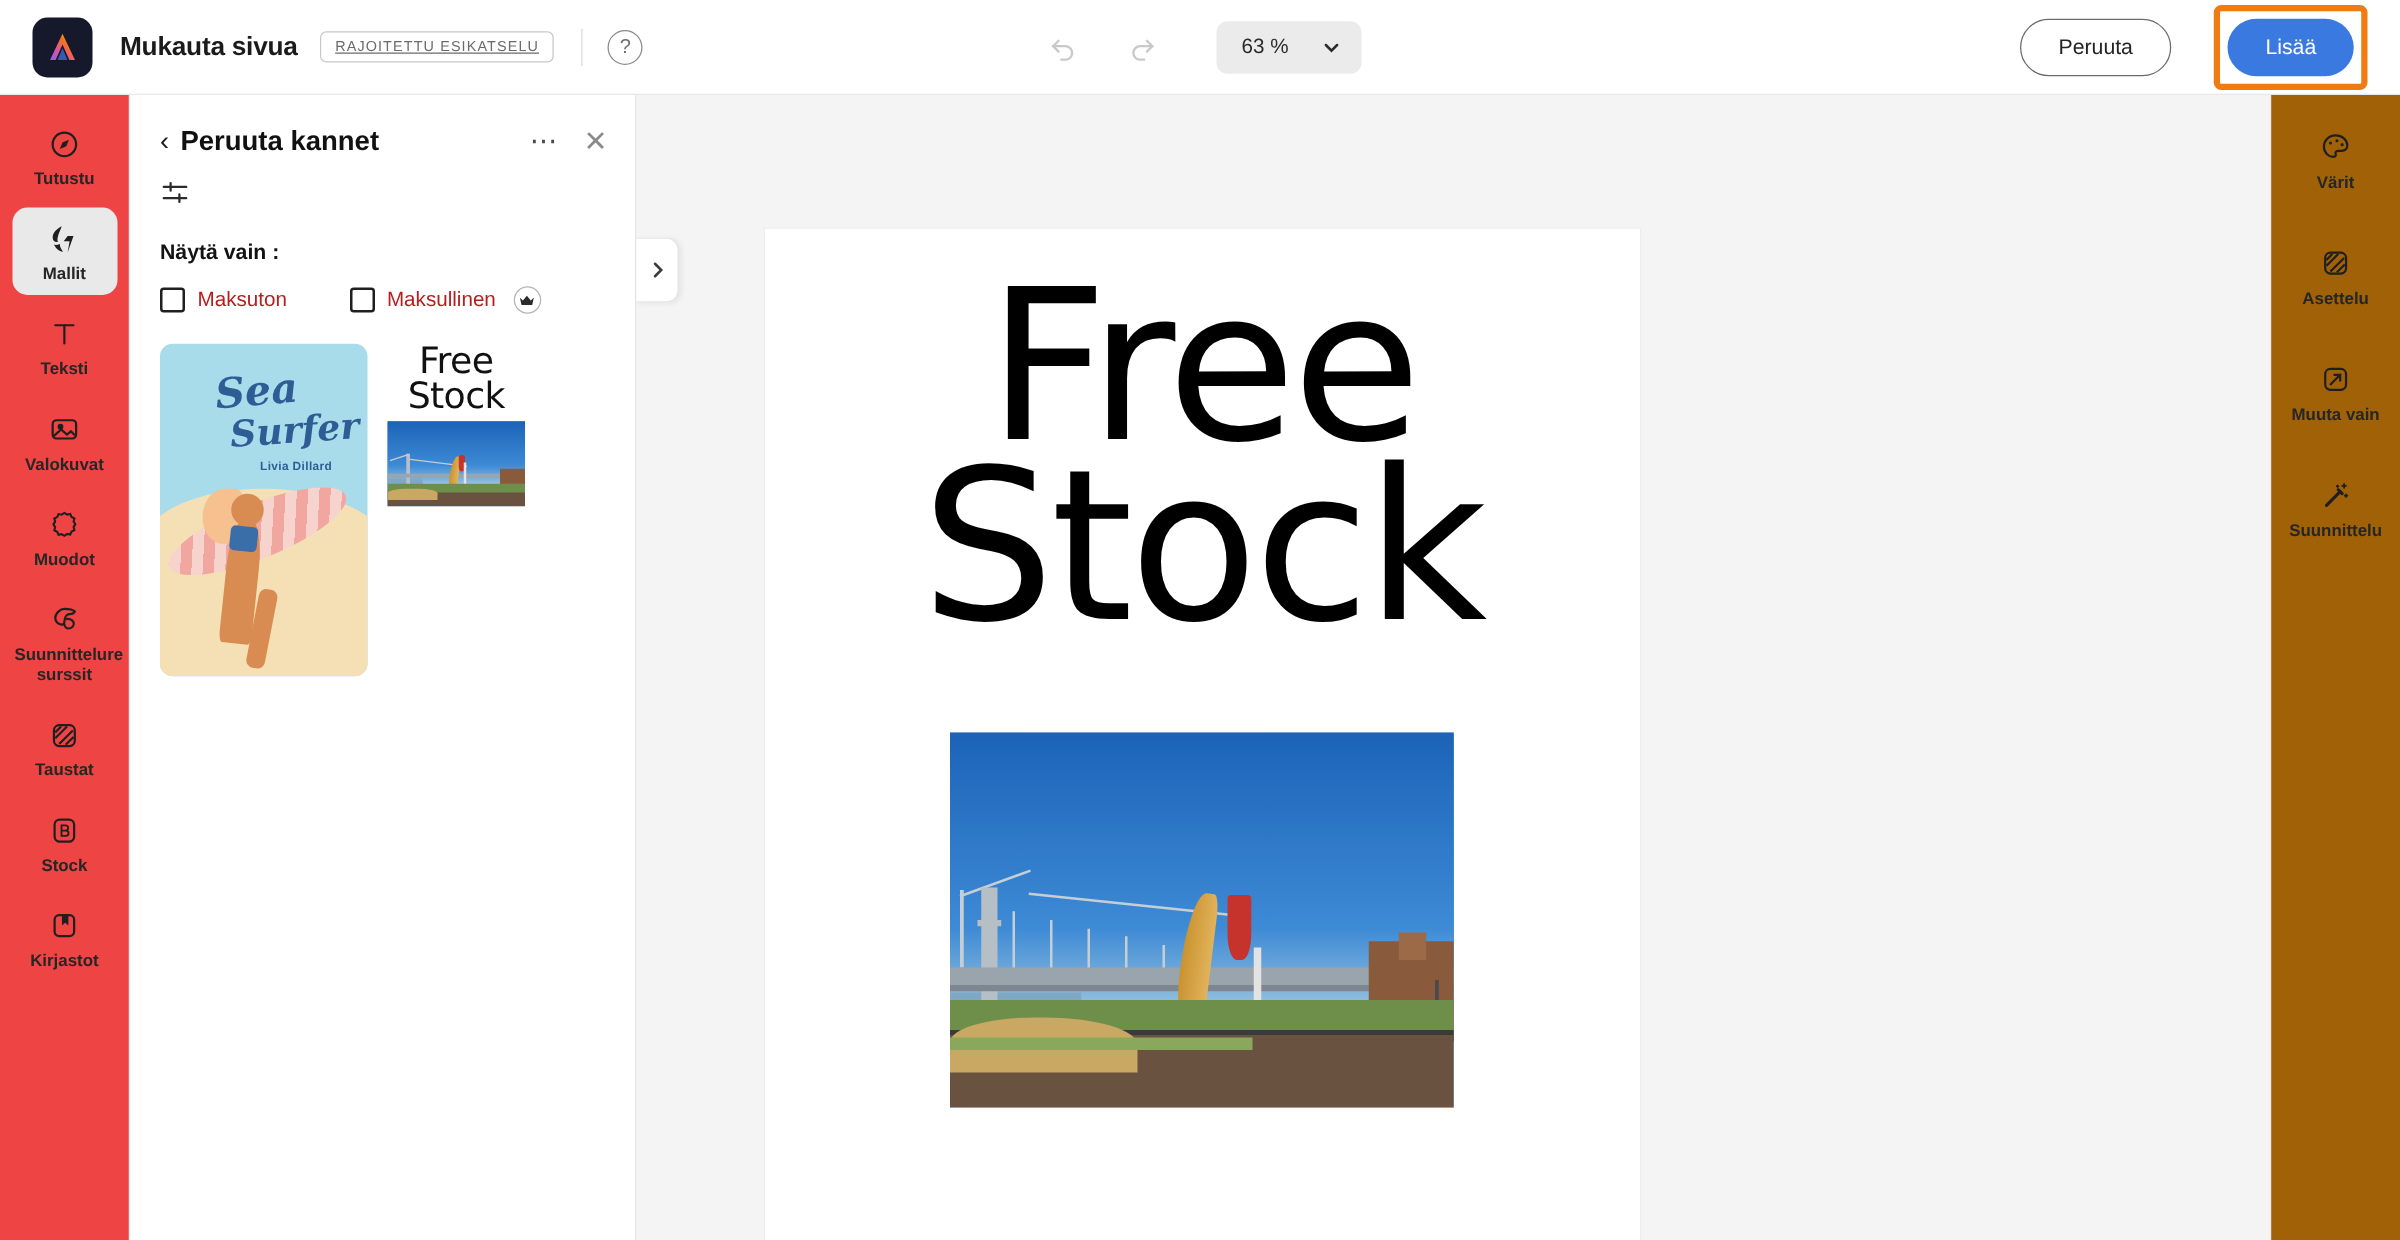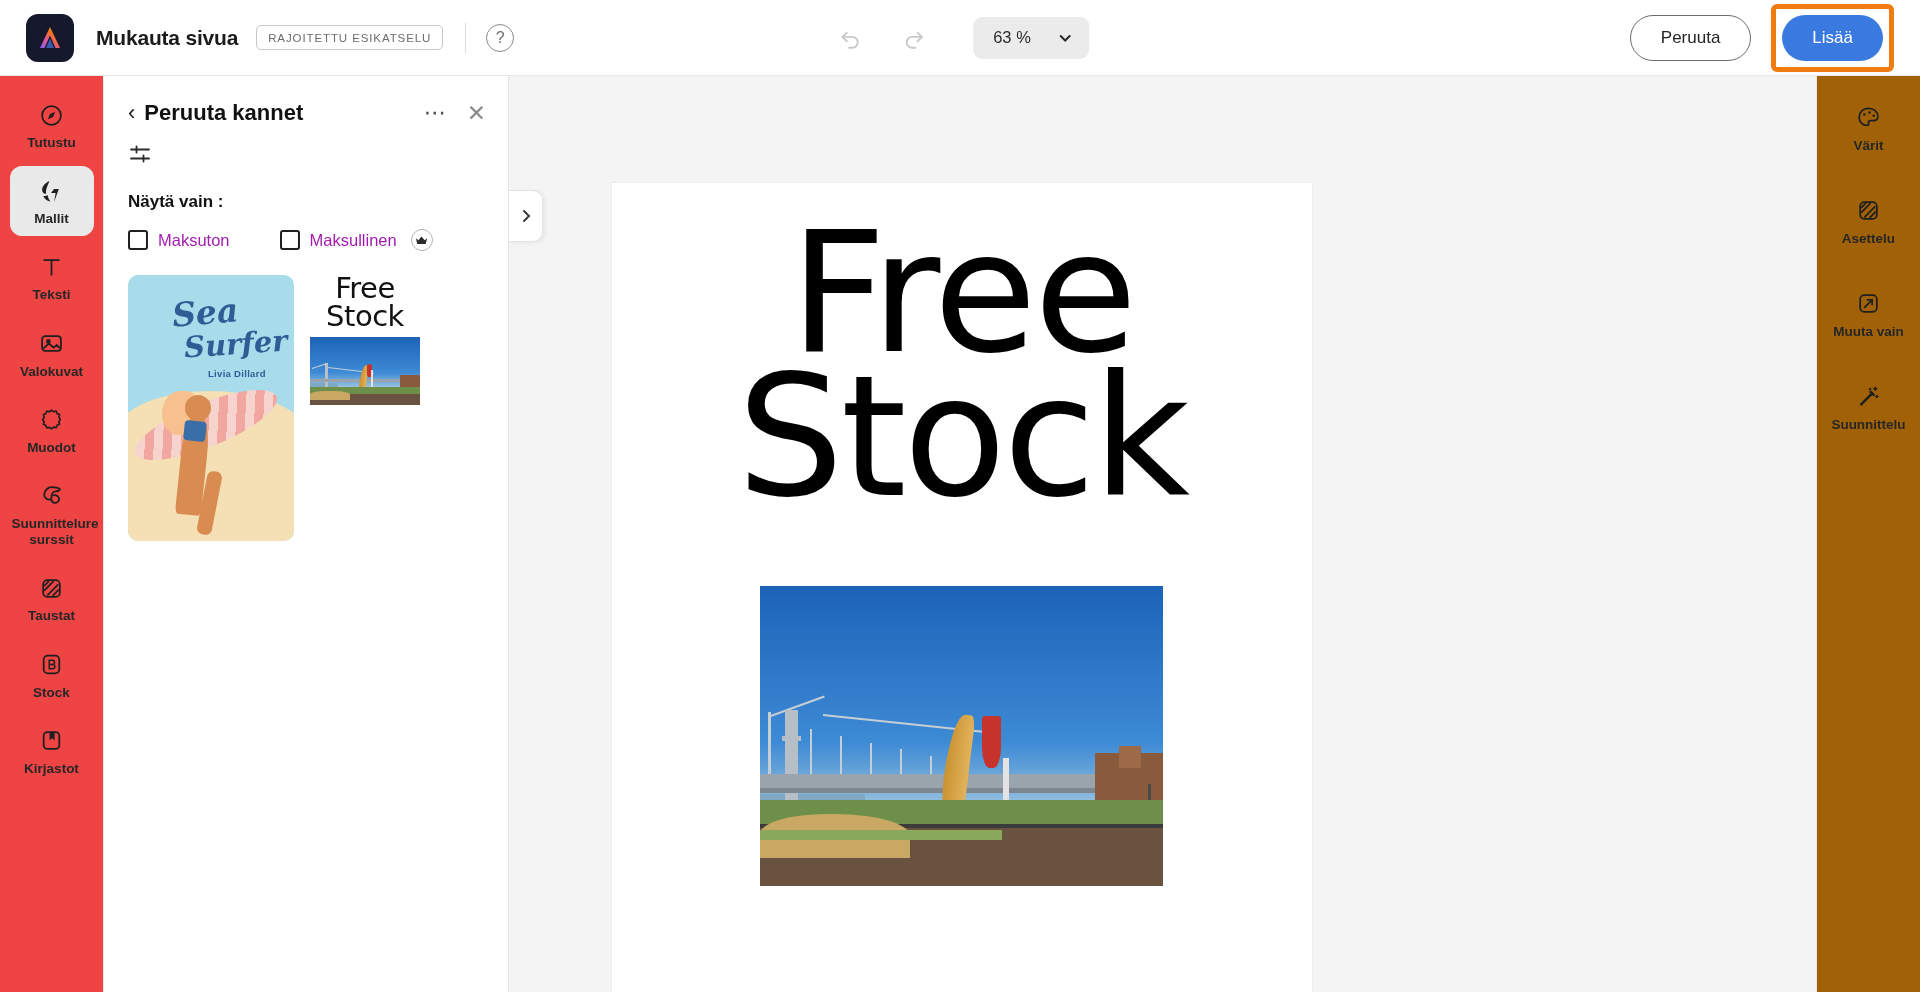--- a/index.html
+++ b/index.html
@@ -24,21 +24,21 @@
     background: #15192b; display: flex; align-items: center; justify-content: center;
   }
   .app-title {
     margin-left: 22px; font-size: 21px; font-weight: bold; color: #1b1b1b;
     letter-spacing: -0.2px;
   }
   .badge-preview {
     margin-left: 18px; padding: 6px 11px 5px 11px;
     border: 1px solid #c8c8c8; border-radius: 5px;
     font-size: 11.5px; letter-spacing: 0.9px; color: #6b6b6b;
-    text-transform: uppercase; white-space: nowrap;
+    text-transform: uppercase; white-space: nowrap; text-decoration: underline;
   }
   .vsep { margin-left: 22px; width: 1px; height: 30px; background: #dcdcdc; }
   .help-btn {
     margin-left: 20px; width: 28px; height: 28px; border-radius: 50%;
     border: 1.7px solid #8a8a8a; color: #6e6e6e;
     display:flex; align-items:center; justify-content:center;
     font-size: 16px; cursor: pointer;
   }
   .center-tools {
     position: absolute; left: 50%; transform: translateX(-50%);
@@ -48,21 +48,21 @@
     width: 40px; height: 40px; border-radius: 8px; cursor: pointer;
     display: flex; align-items: center; justify-content: center; color: #c9c9c9;
   }
   .zoom-pill {
     display: flex; align-items: center; gap: 26px;
     background: #ebebeb; border-radius: 9px; height: 42px;
     padding: 0 16px 0 20px; cursor: pointer; margin-left: 18px;
   }
   .zoom-pill .zval { font-size: 16.5px; color: #2b2b2b; }
   .right-actions {
-    position: absolute; right: 26px; display: flex; align-items: center; gap: 0;
+    position: absolute; right: 26px; display: flex; align-items: center; gap: 14px;
   }
   .btn-cancel {
     height: 46px; padding: 0 30px; border-radius: 23px;
     border: 1.6px solid #6b6b6b; background: #fff; color: #242424;
     font-size: 17px; cursor: pointer; font-family: inherit;
   }
   .lisaa-highlight {
     margin-left: 20px; padding: 6px; border: 5px solid #f07b10; border-radius: 6px;
     display: inline-flex;
   }
@@ -111,21 +111,21 @@
   }
   .search-box input::placeholder { color: #9b9b9b; }
   .filter-icon { cursor: pointer; color: #2b2b2b; }
   .filters { padding: 26px 24px 0 24px; }
   .filters .flabel { font-size: 17px; font-weight: bold; color: #131313; }
   .checkrow { display: flex; align-items: center; gap: 10px; margin-top: 17px; }
   .cbox {
     width: 20px; height: 20px; border: 2.2px solid #1f1f1f; border-radius: 3px;
     background: #fff; cursor: pointer; flex: none;
   }
-  .ctext { font-size: 16.5px; color: #a21caf; }
+  .ctext { font-size: 16.5px; color: #b91c1c; }
   .crown {
     width: 22px; height: 22px; border-radius: 50%; border: 1.3px solid #b5b5b5;
     display: flex; align-items: center; justify-content: center; margin-left: 4px;
   }
   .gap30 { width: 30px; }
   .thumbs { display: flex; padding: 24px 24px 0 24px; gap: 16px; align-items: flex-start; }
   .thumb { cursor: pointer; }
 
   
   .sea {

